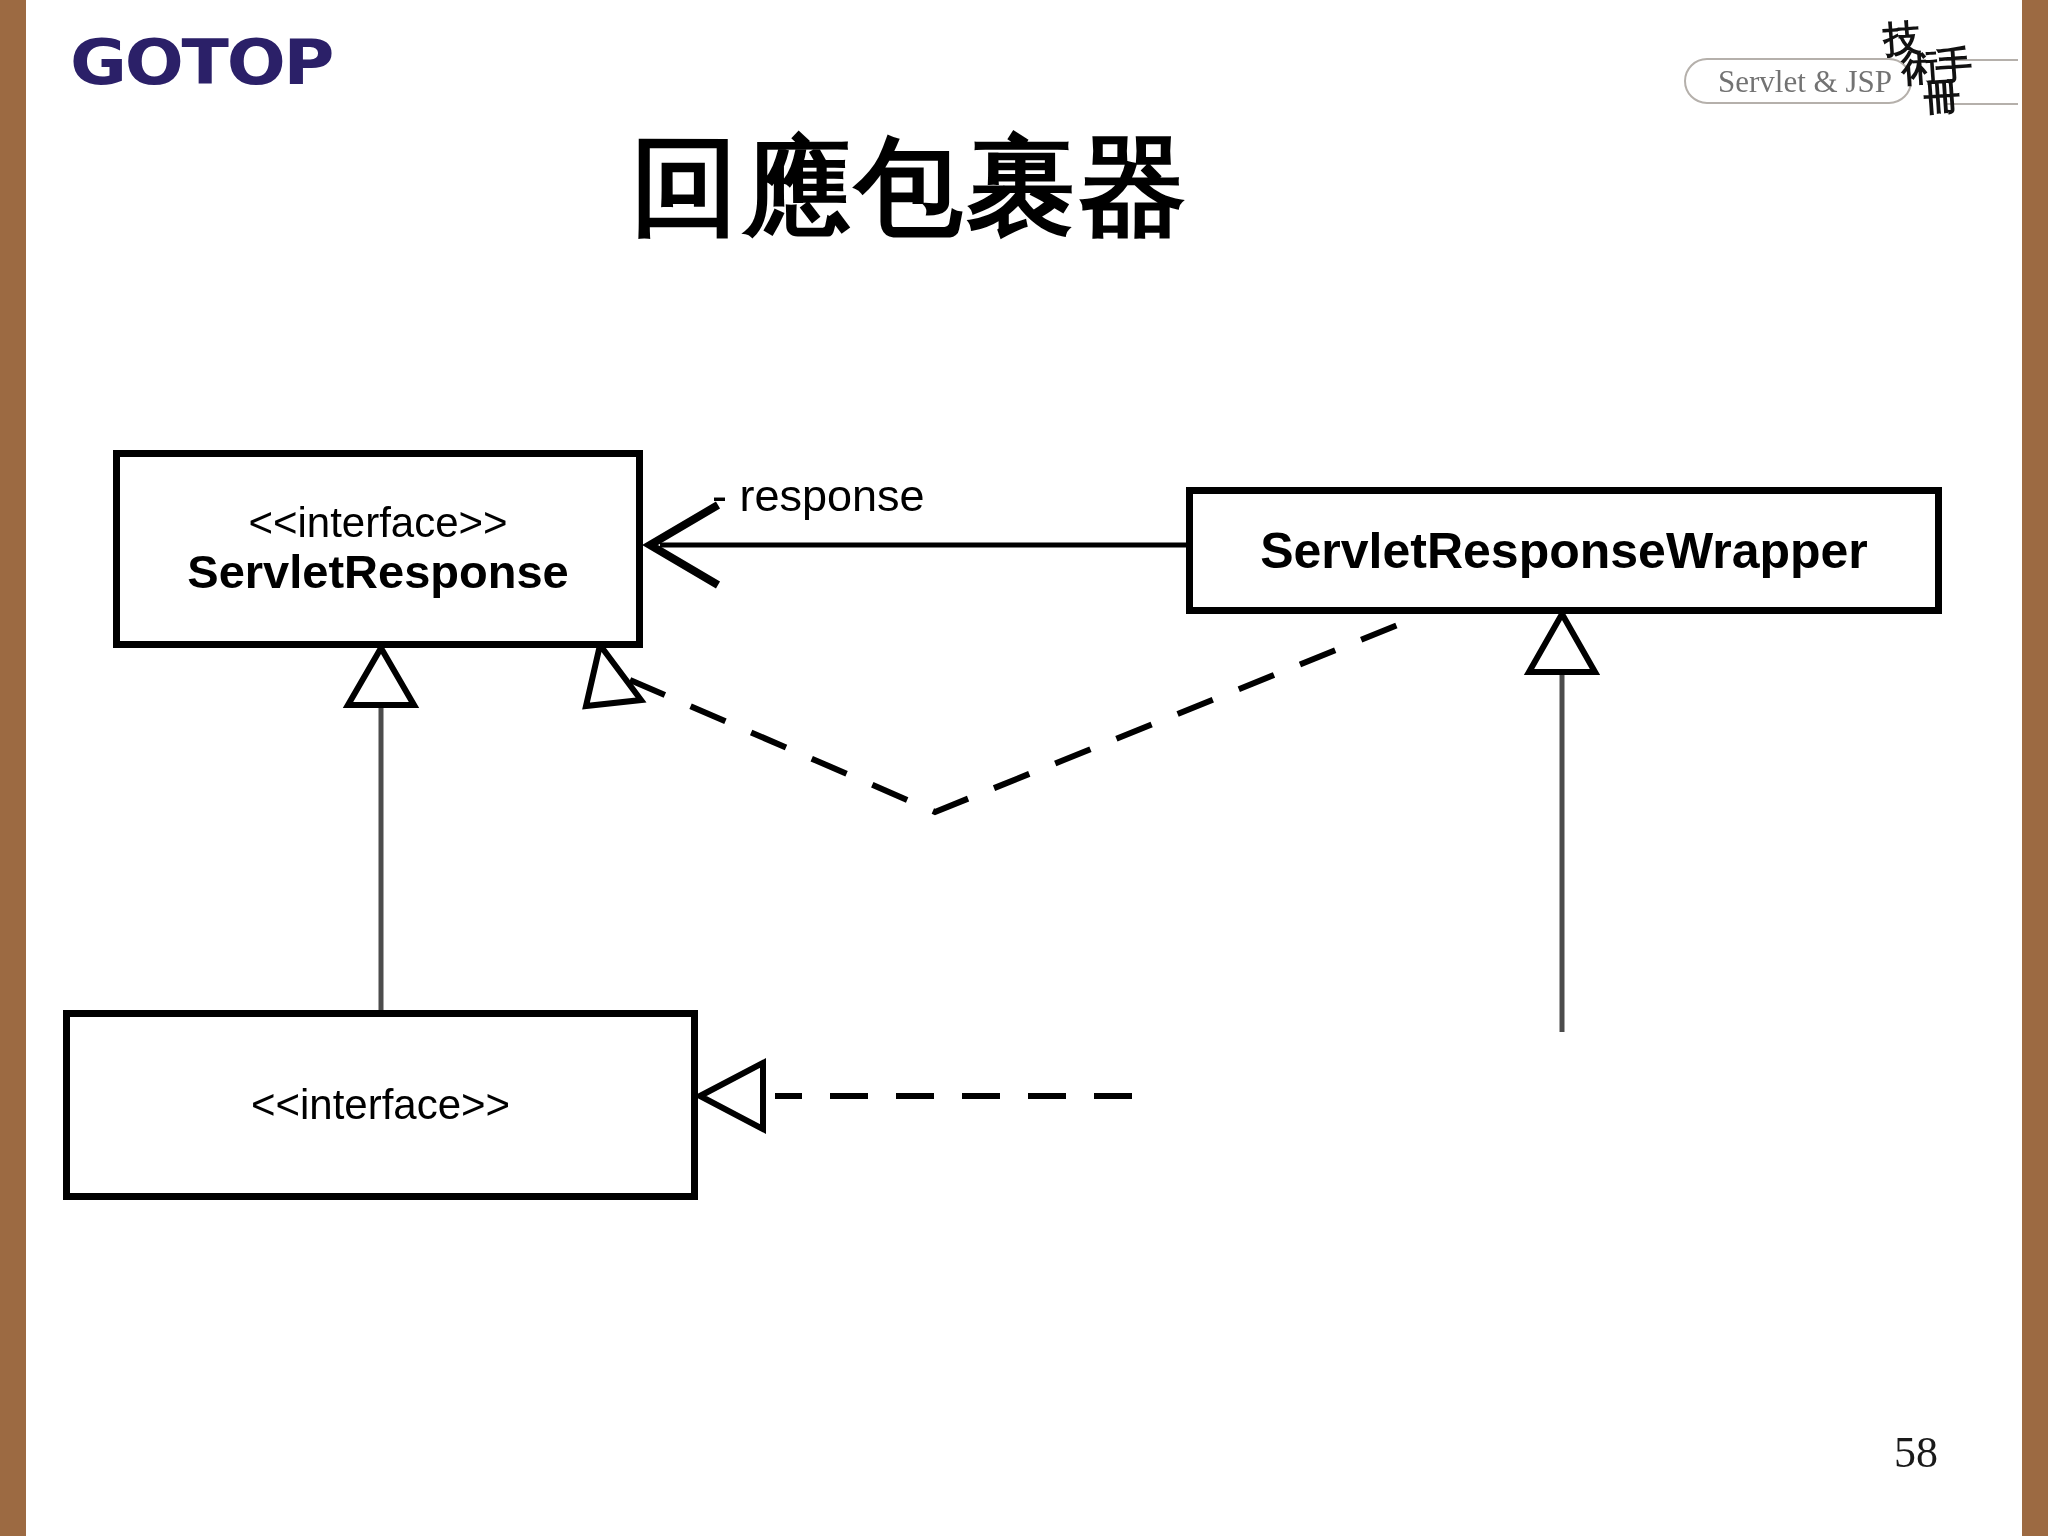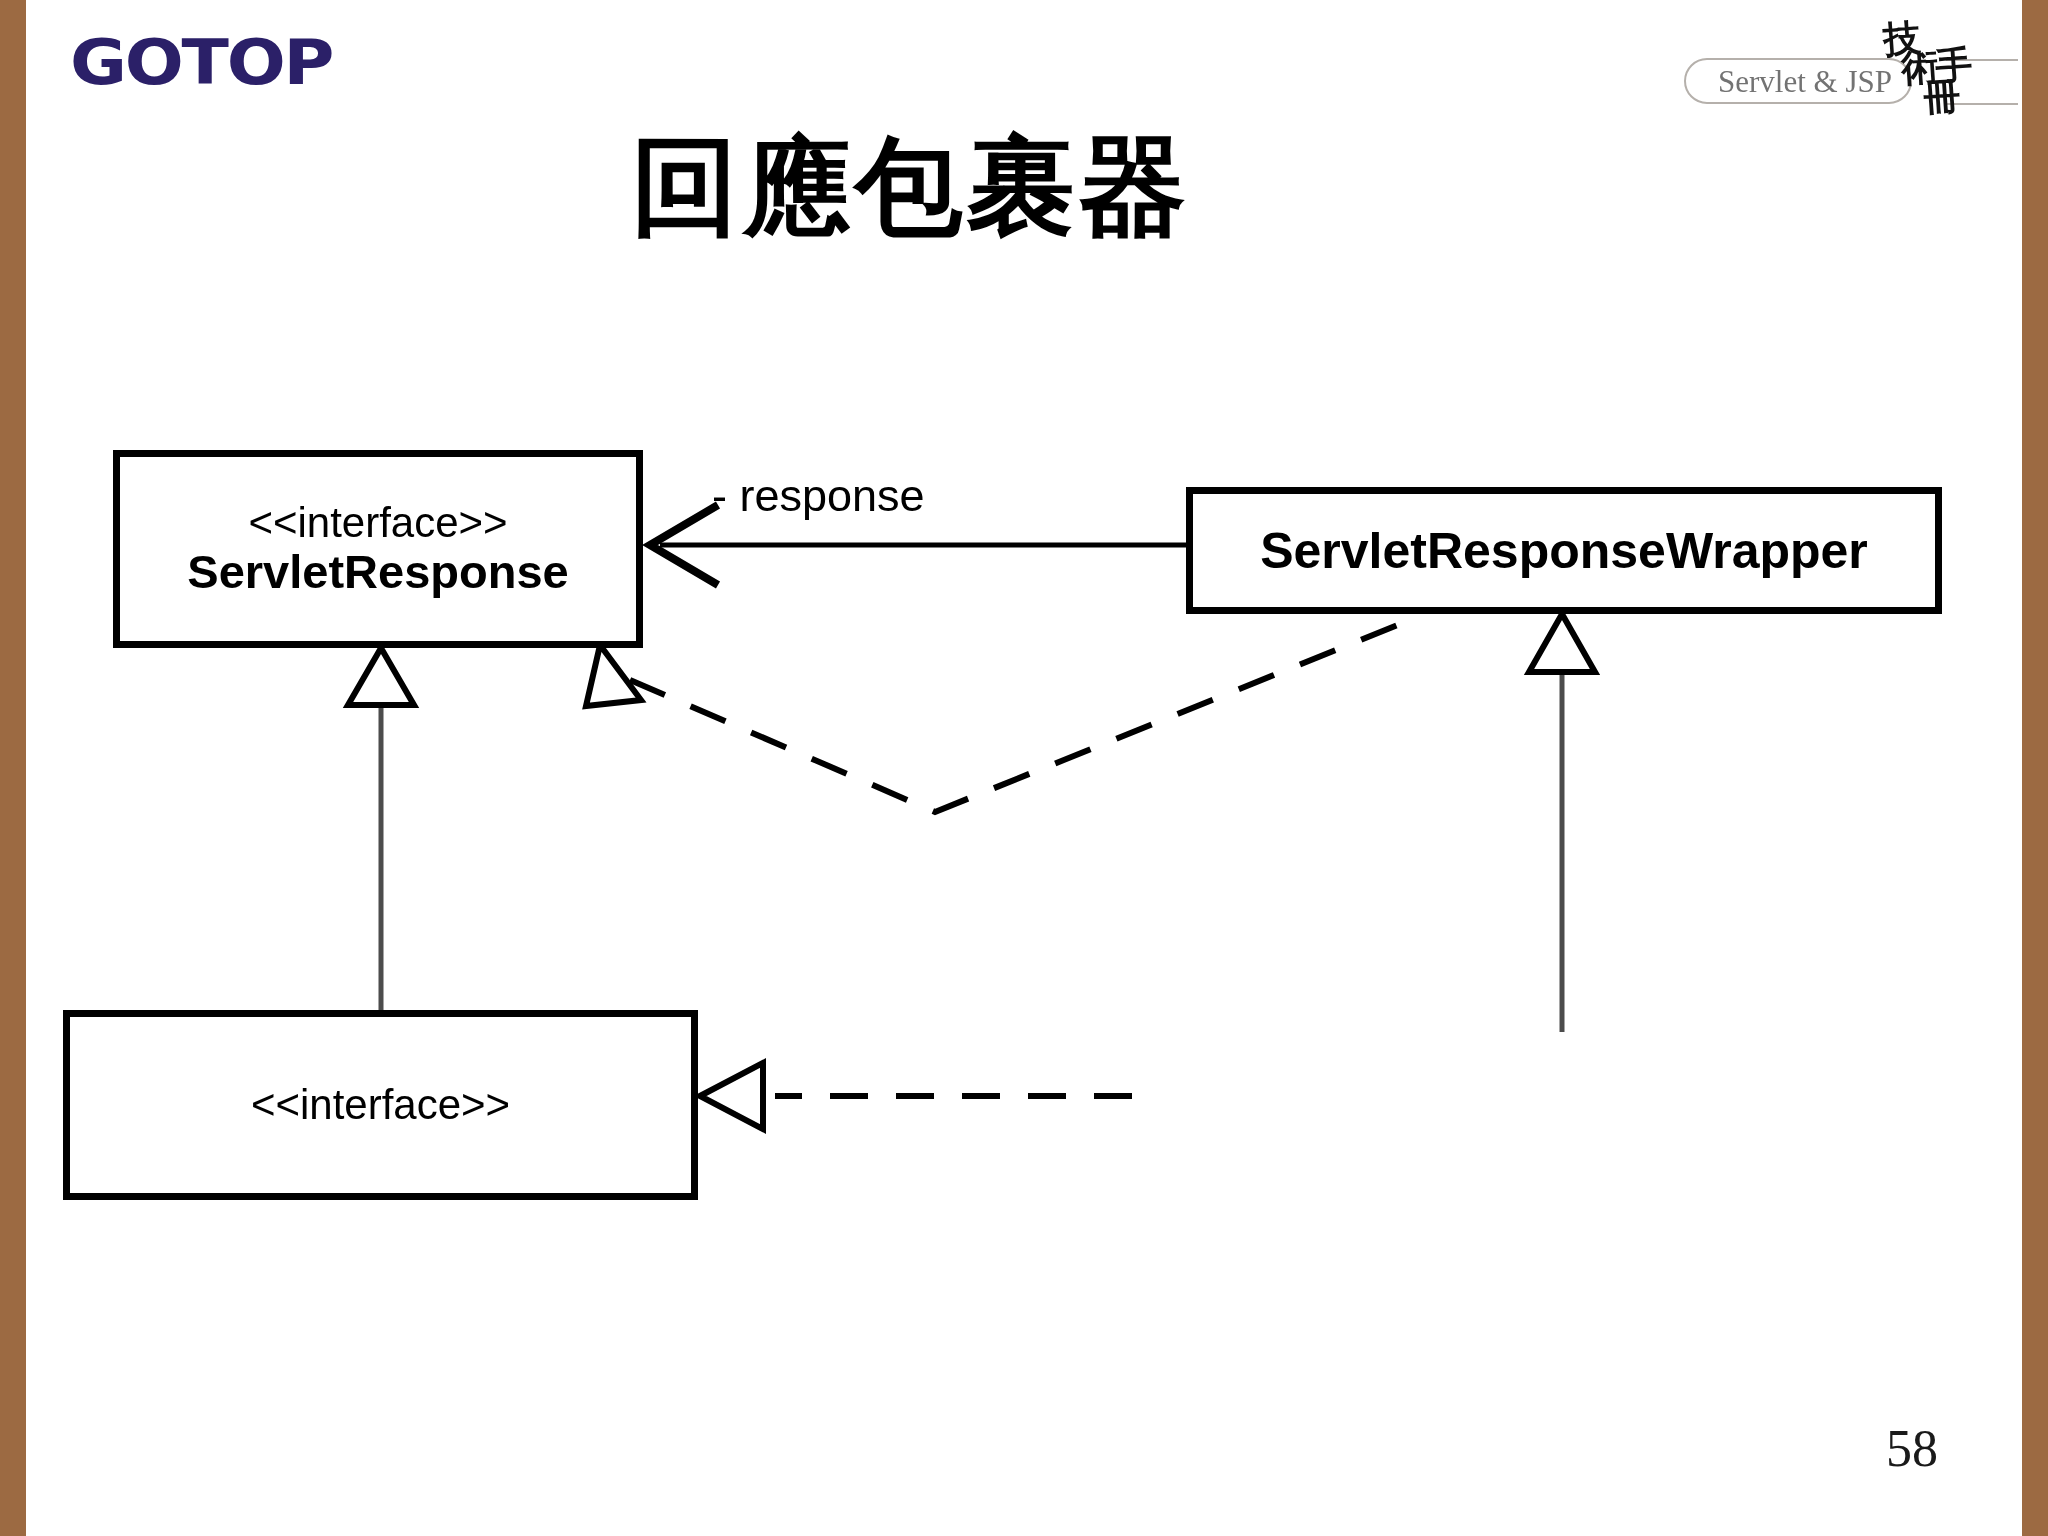--- a/index.html
+++ b/index.html
@@ -169,21 +169,21 @@
     color: #000000;
     white-space: nowrap;
     z-index: 6;
   }
 
   #page-number {
     position: absolute;
     right: 110px;
     bottom: 58px;
     font-family: "Liberation Serif", serif;
-    font-size: 52px;
+    font-size: 44px;
     color: #1a1a1a;
     margin-top: 47px;
   }
 </style>
 </head>
 <body>
 
 <div id="slide">
 
   <div class="edge-bar left"></div>

